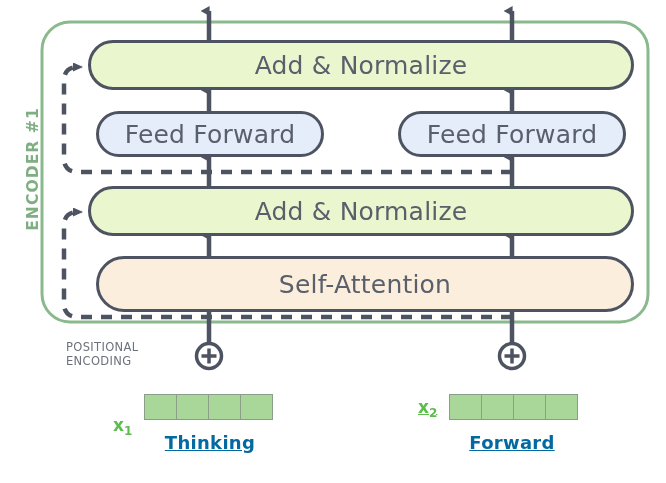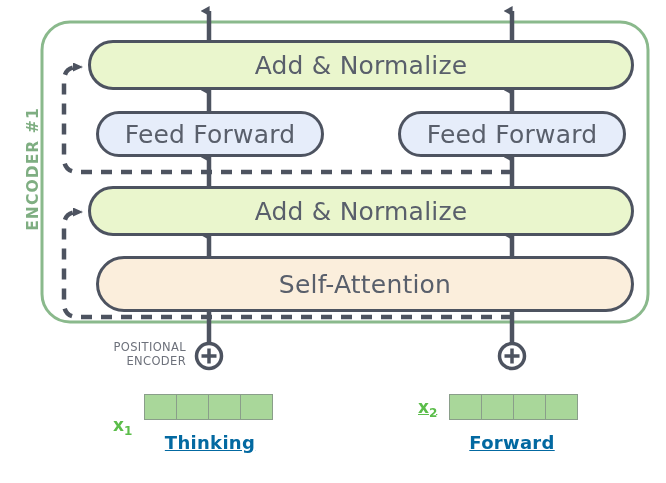--- a/index.html
+++ b/index.html
@@ -96,21 +96,20 @@
     text-decoration: underline;
   }
 
   .pos-enc {
     position: absolute;
     color: #6d717b;
     font-size: 11.5px;
     font-weight: 400;
     letter-spacing: 0.35px;
     line-height: 1.25;
-    text-align: right;
     white-space: nowrap;
   }
 </style>
 </head>
 <body>
 
 <div id="stage">
 
   <svg id="svg-layer" viewBox="0 0 666 483">
     <defs>
@@ -163,21 +162,21 @@
   <div class="block ff" style="left:96px; top:111px; width:228px; height:46px;">Feed Forward</div>
 
   <div class="block ff" style="left:398px; top:111px; width:228px; height:46px;">Feed Forward</div>
 
   <div class="block addnorm" style="left:88px; top:186px; width:546px; height:50px;">Add &amp; Normalize</div>
 
   <div class="block attn" style="left:96px; top:256px; width:538px; height:56px;">Self-Attention</div>
 
   <div class="pos-enc" style="left:66px; top:340px; width:120px;">
     <div>POSITIONAL</div>
-    <div>ENCODER</div>
+    <div>ENCODING</div>
   </div>
 
   <div class="xlabel" style="left:113px; top:415px;">
     <span>x</span><sub>1</sub>
   </div>
 
   <div class="vector" style="left:144px; top:394px;">
     <div class="cell"></div>
     <div class="cell"></div>
     <div class="cell"></div>

